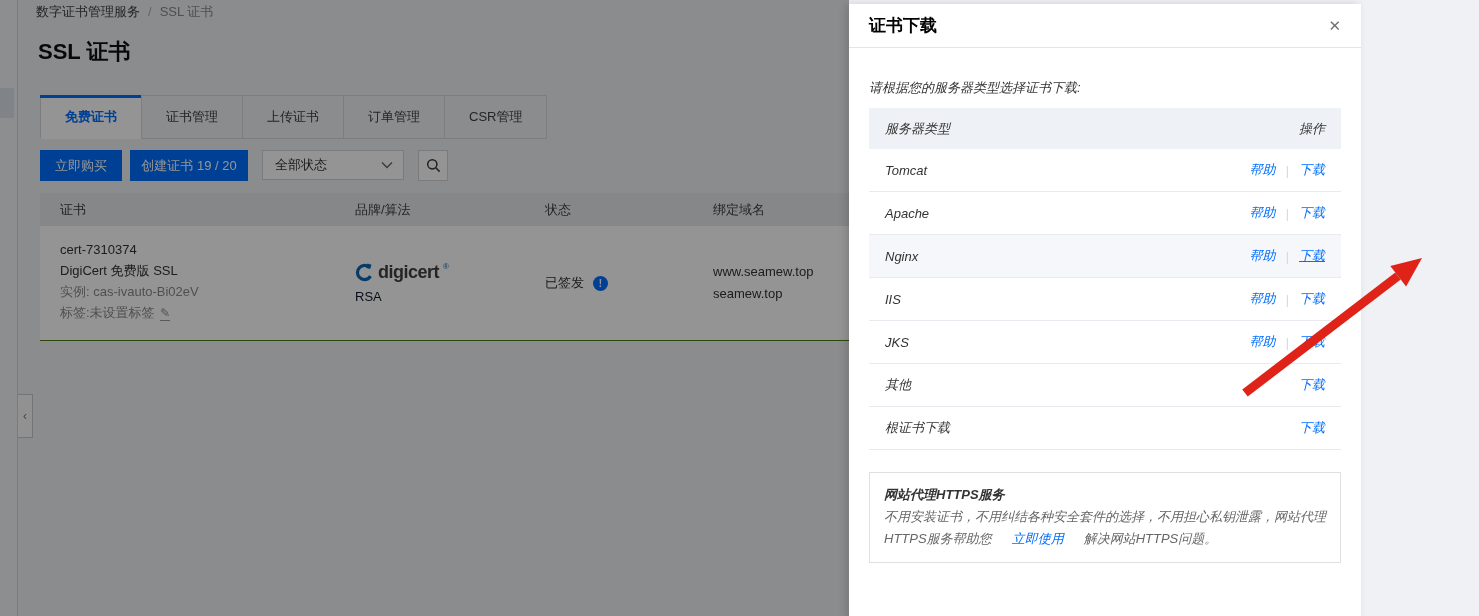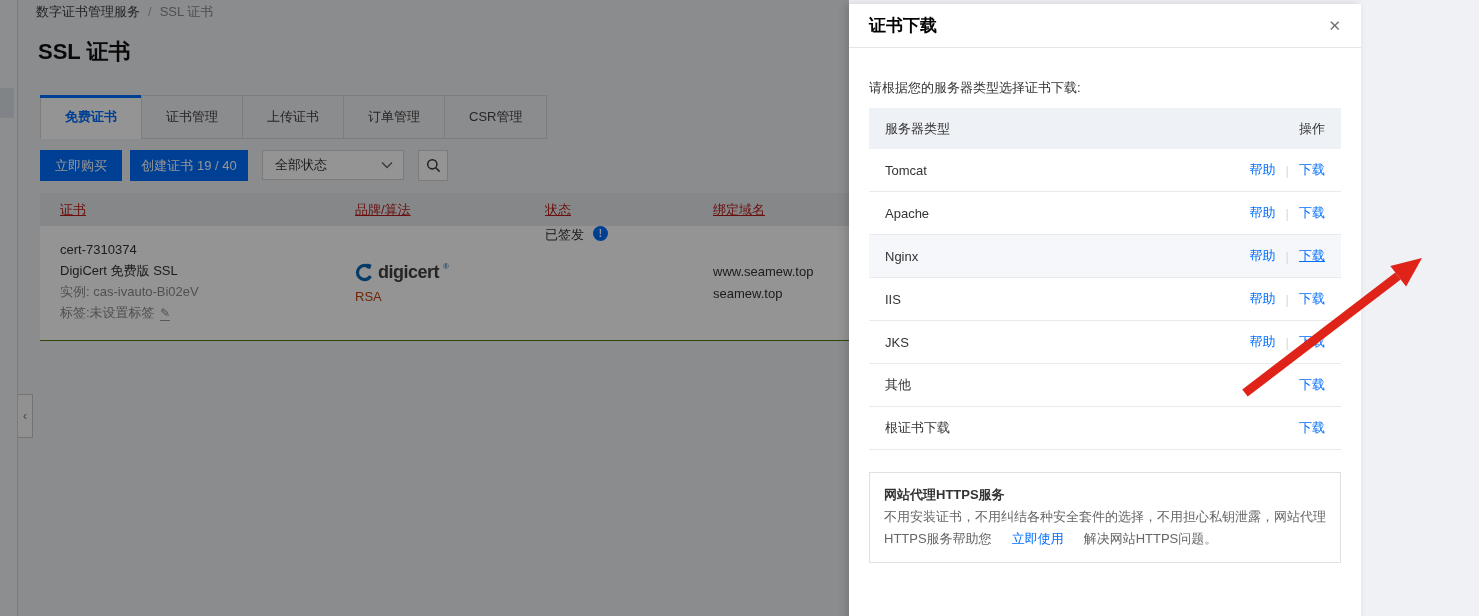--- a/index.html
+++ b/index.html
@@ -30,46 +30,46 @@
   .select { position:absolute; left:262px; top:150px; width:142px; height:30px; background:#fff; border:1px solid #d5d5d5; display:flex; align-items:center; padding:0 10px 0 12px; cursor:pointer; color:#333; }
   .select .val { flex:1; }
   .select svg { flex:none; }
 
   .searchbox { position:absolute; left:418px; top:150px; width:296px; height:31px; display:flex; }
   .searchbox input { flex:1; height:31px; border:1px solid #d5d5d5; border-right:none; background:#fff; padding:0 12px; font-size:13px; color:#333; font-family:inherit; outline:none; }
   .searchbox input::placeholder { color:#9a9a9a; }
   .search-btn { width:30px; height:31px; border:1px solid #d5d5d5; background:#fff; display:flex; align-items:center; justify-content:center; cursor:pointer; }
 
   .ctable { position:absolute; left:40px; top:193px; width:809px; }
-  .ctable .thead { display:grid; grid-template-columns:295px 190px 168px 1fr; height:33px; background:#e7e8ea; align-items:center; color:#b91c1c;text-decoration:underline; }
+  .ctable .thead { display:grid; grid-template-columns:295px 190px 168px 1fr; height:33px; background:#e7e8ea; align-items:center; color:#404040; }
   .ctable .thead > div { padding-left:20px; }
   .ctable .trow { display:grid; grid-template-columns:295px 190px 168px 1fr; background:#fff; border-bottom:1px solid #4d7c0f; height:115px; }
   .ctable .trow > div { padding-left:20px; }
   .cell-cert { padding-top:13px; line-height:21px; }
   .cell-cert .muted { color:#8a8a8a; }
   .cell-cert .tagline { color:#8a8a8a; }
   .edit-ic { color:#8a8a8a; border-bottom:1px solid #9a9a9a; font-size:12px; cursor:pointer; margin-left:2px; }
   .cell-brand { display:flex; flex-direction:column; justify-content:center; }
   .brandrow { display:flex; align-items:center; gap:4px; }
   .brand-name { color:#404040; font-weight:700; font-size:18px; letter-spacing:-0.5px; }
   .brand-sup { color:#0b67b2; font-size:8px; vertical-align:top; position:relative; top:-6px; }
-  .algo { margin-top:6px; color:#c2410c; }
-  .cell-status { display:flex; gap:9px; }
+  .algo { margin-top:6px; color:#0f172a; }
+  .cell-status { display:flex; align-items:center; gap:9px; }
   .status-ic { width:15px; height:15px; border-radius:50%; background:#006eff; color:#fff; font-size:10px; font-weight:700; display:flex; align-items:center; justify-content:center; cursor:pointer; }
   .cell-domains { display:flex; flex-direction:column; justify-content:center; line-height:22px; }
 
   
   .mask { position:absolute; left:0; top:0; width:849px; height:616px; background:rgba(0,0,0,0.42); z-index:50; }
 
   
   .drawer { position:absolute; left:849px; top:4px; width:512px; height:616px; background:#fff; z-index:60; box-shadow:-3px 0 8px rgba(0,0,0,0.15); }
   .drawer-header { height:44px; border-bottom:1px solid #e5e5e5; display:flex; align-items:center; padding:0 16px 0 20px; }
   .drawer-title { font-size:17px; font-weight:700; color:#000; flex:1; }
   .drawer-close { color:#737373; font-size:15px; cursor:pointer; padding:2px 4px; }
-  .drawer-body { padding:0 20px; }
+  .drawer-body { padding:0 20px;font-style:italic; }
   .intro { margin:31px 0 11px; color:#333; }
 
   .stable { width:100%; }
   .stable .shead { height:41px; background:#eef1f6; display:flex; align-items:center; justify-content:space-between; padding:0 16px; color:#333; }
   .srow { height:43px; border-bottom:1px solid #e8eaef; display:flex; align-items:center; justify-content:space-between; padding:0 16px; background:#fff; }
   .srow.hl { background:#f6f7fa; }
   .sname { color:#333; }
   .sactions { display:flex; align-items:center; }
   .lnk { color:#006eff; cursor:pointer; text-decoration:none; }
   .lnk.u { text-decoration:underline; }
@@ -98,21 +98,21 @@
 
   <div class="tabs">
     <div class="tab active"><span>免费证书</span></div>
     <div class="tab"><span>证书管理</span></div>
     <div class="tab"><span>上传证书</span></div>
     <div class="tab"><span>订单管理</span></div>
     <div class="tab"><span>CSR管理</span></div>
   </div>
 
   <button class="btn btn-buy">立即购买</button>
-  <button class="btn btn-create">创建证书 19 / 40</button>
+  <button class="btn btn-create">创建证书 19 / 20</button>
 
   <div class="select">
     <span class="val">全部状态</span>
     <svg width="12" height="8" viewBox="0 0 12 8">
         <polyline points="1,1.5 6,6.5 11,1.5" fill="none" stroke="#666" stroke-width="1.4"></polyline>
       </svg>
   </div>
 
   <div class="searchbox">
     <div class="search-btn">

